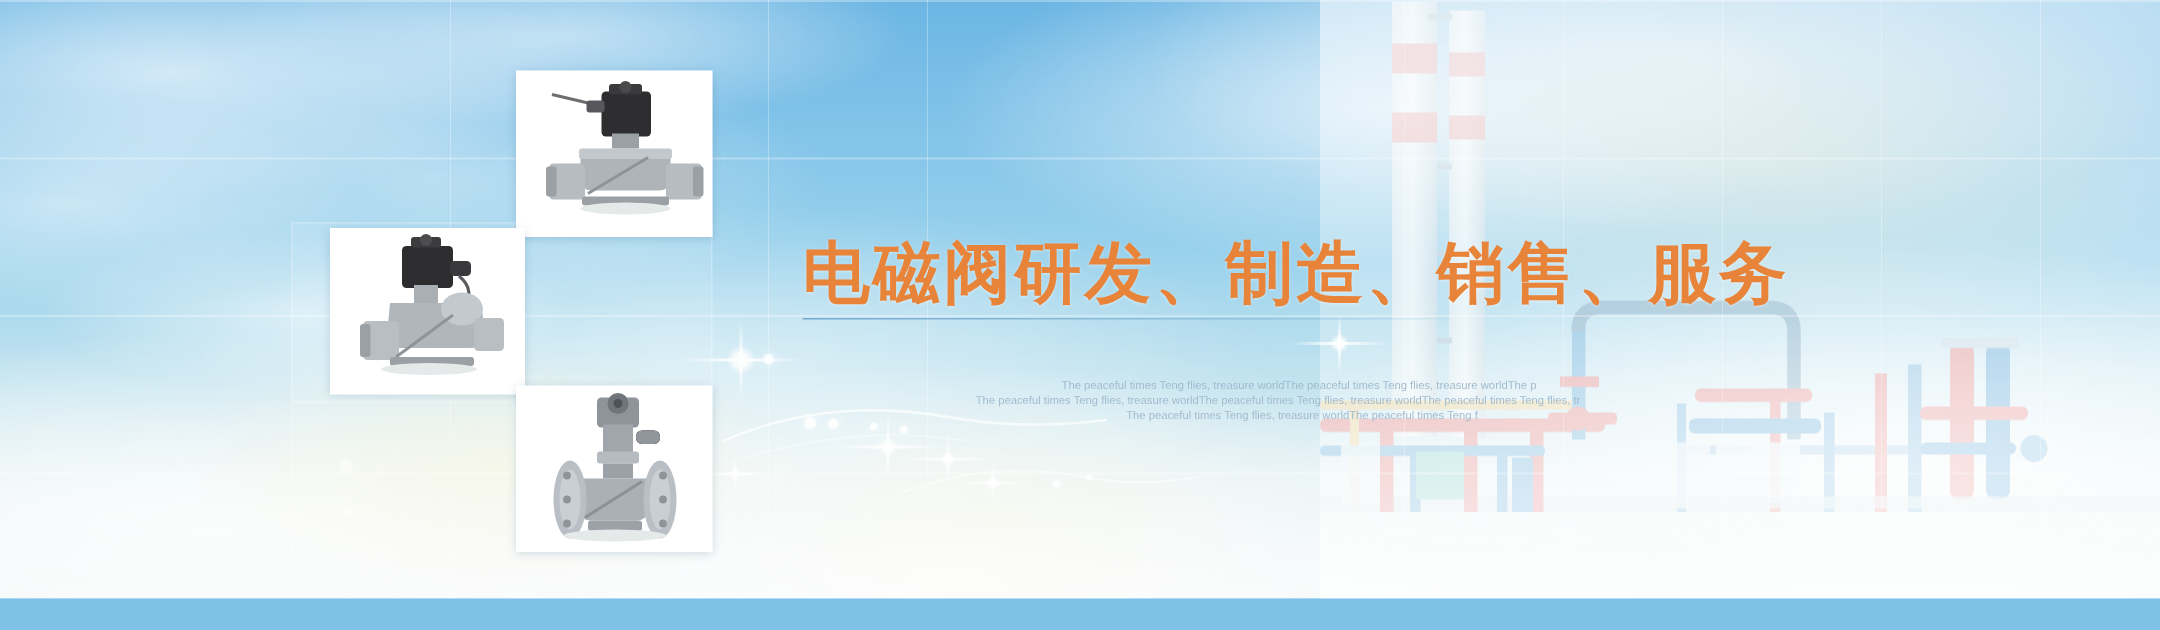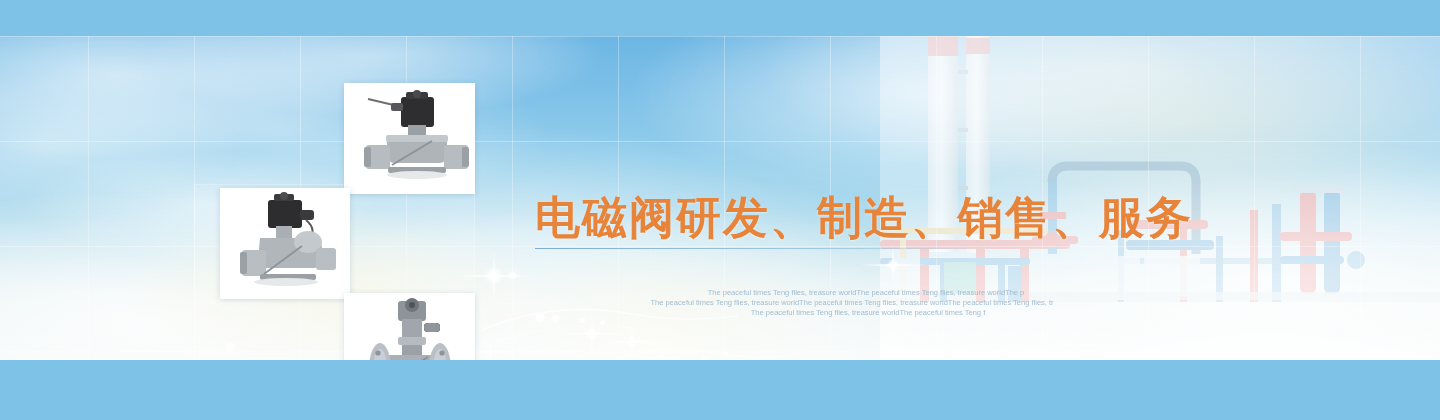--- a/index.html
+++ b/index.html
@@ -5,23 +5,22 @@
   * { margin:0; padding:0; box-sizing:border-box; }
   html,body { width:1440px; height:420px; overflow:hidden; }
   body {
     font-family:"Liberation Sans", sans-serif;
     background:#7fc2e8;
   }
 
   .banner {
     position:relative;
     width:1440px;
-    height:324px;
+    height:399px;
     overflow:hidden;
-    margin-top:36px;
   }
 
   
   .sky {
     position:absolute; inset:0;
     background:
       linear-gradient(to bottom,
         #6cb6e4 0%,
         #7ec1e8 18%,
         #96d0ec 40%,

